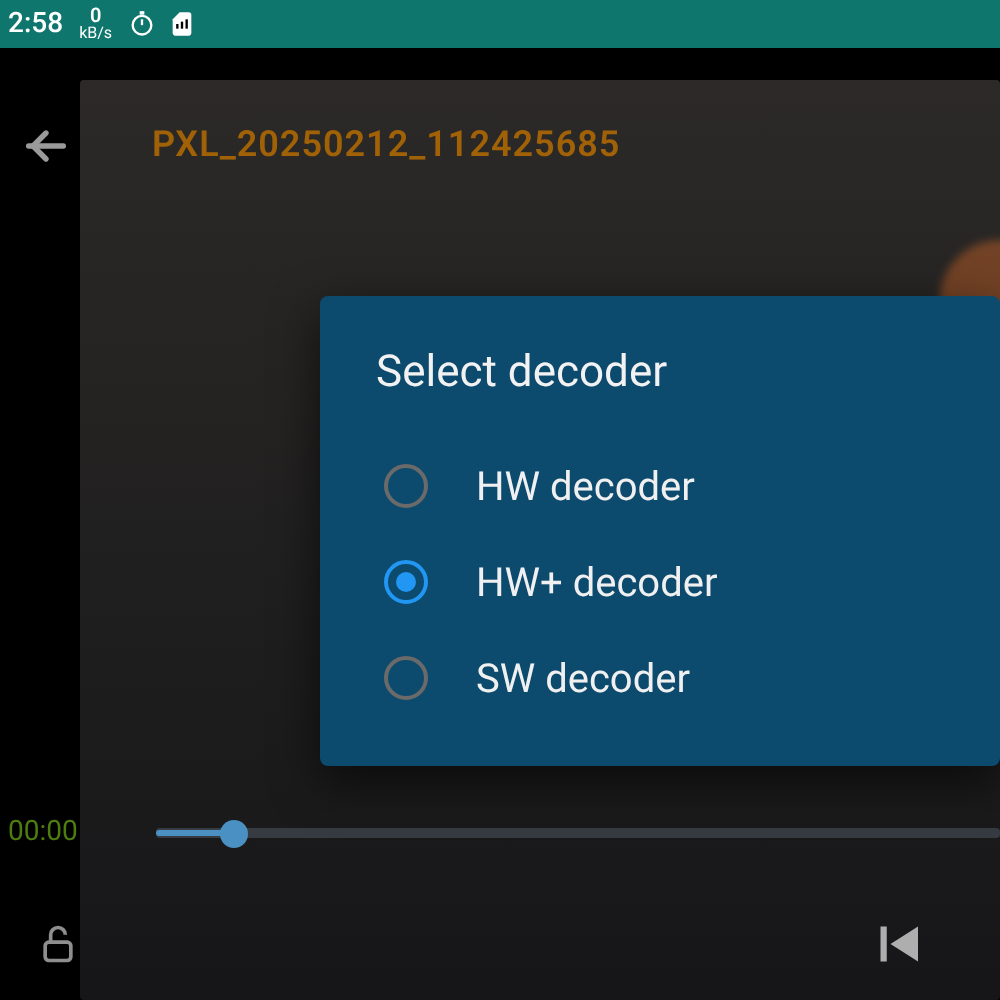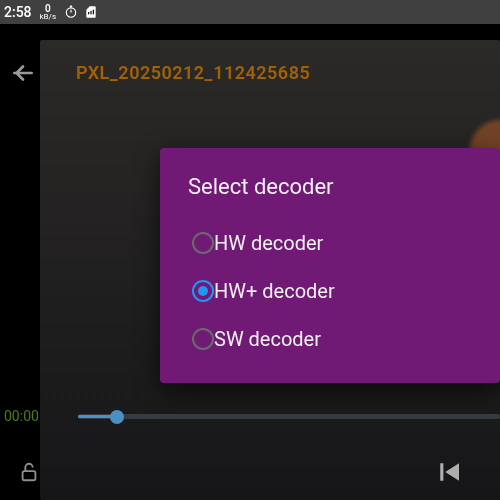--- a/index.html
+++ b/index.html
@@ -10,21 +10,21 @@
       color: #fff;
       overflow: hidden;
       position: relative;
     }
     .status-bar {
       height: 24px;
       display: flex;
       align-items: center;
       padding: 2px 4px;
       gap: 8px;
-      background: #404040;
+      background: #0f766e;
       font-size: 12px;
     }
     .status-time { font-weight: 500; font-size: 14px; }
     .status-kb { font-size: 8px; line-height: 0.9; display: flex; flex-direction: column; align-items: center; }
     .status-kb .n { font-size: 10px; font-weight: 600; }
     .status-icons { display: flex; gap: 6px; align-items: center; }
     .status-icon svg { display: block; }
     .player-area {
       position: absolute;
       top: 40px; left: 40px; right: 0; bottom: 0;
@@ -83,31 +83,32 @@
       height: 52px;
       display: flex; align-items: center;
       padding: 0 18px;
       justify-content: space-between;
     }
     .lock-icon { color: #8e8e8e; cursor: pointer; }
     .prev-track { color: #aeaeae; cursor: pointer; margin-right: 18px; }
     .dialog {
       position: absolute;
       top: 148px; left: 160px; right: 0;
-      background: #701a75;
+      background: #0c4a6e;
       border-radius: 4px;
       padding: 26px 28px 20px 28px;
       box-shadow: 0 8px 24px rgba(0,0,0,0.6);
     }
     .dialog-title {
       font-size: 22px; font-weight: 400; color: #f2f2f2;
       margin-bottom: 20px;
     }
     .option {
       display: flex; align-items: center;
+      gap: 24px;
       padding: 12px 4px;
       cursor: pointer;
       text-align: center;
     }
     .radio {
       width: 22px; height: 22px;
       border-radius: 50%;
       border: 2px solid #6a6a6a;
       position: relative;
       flex-shrink: 0;

